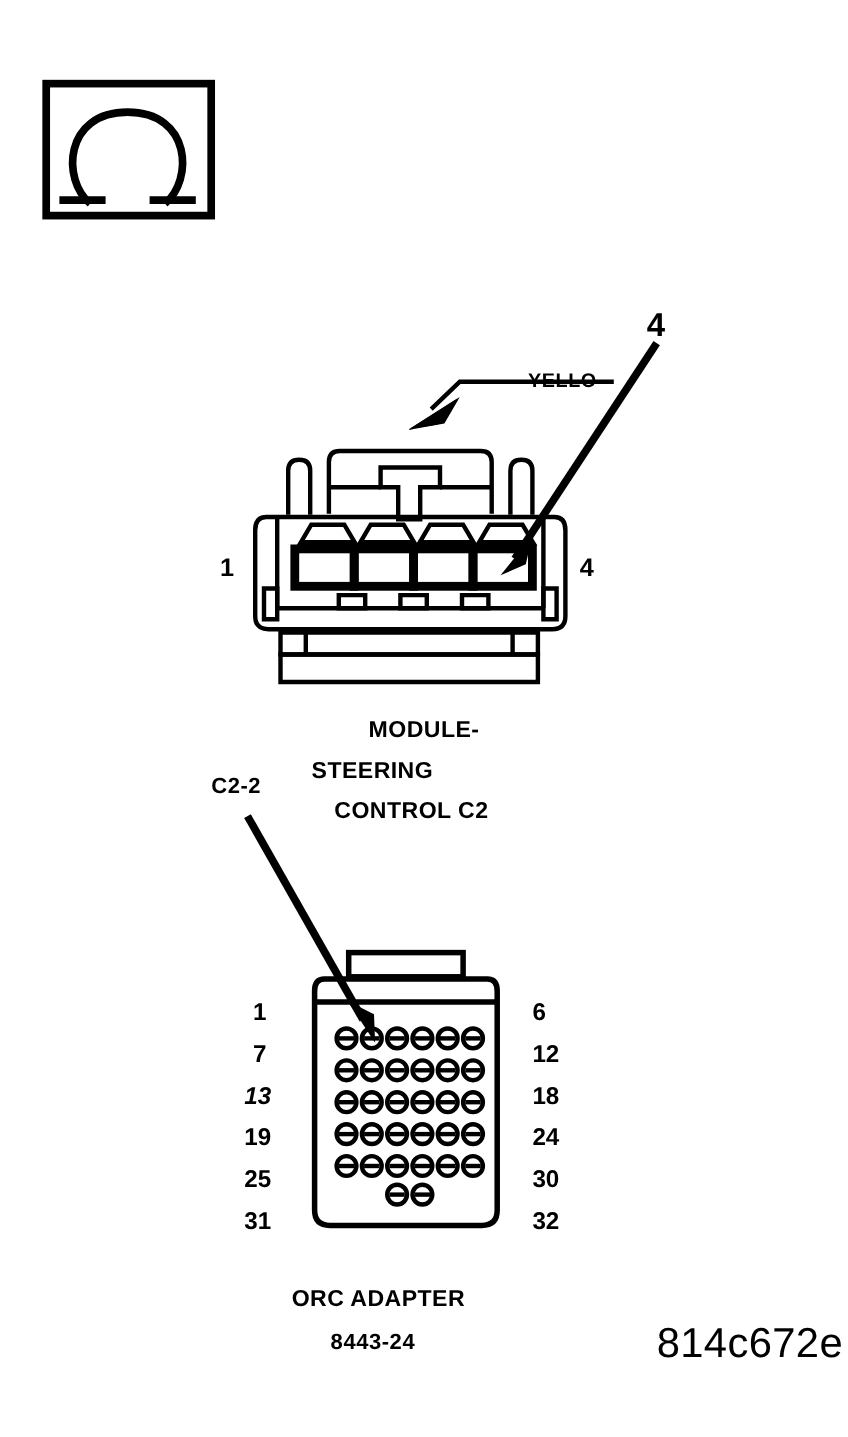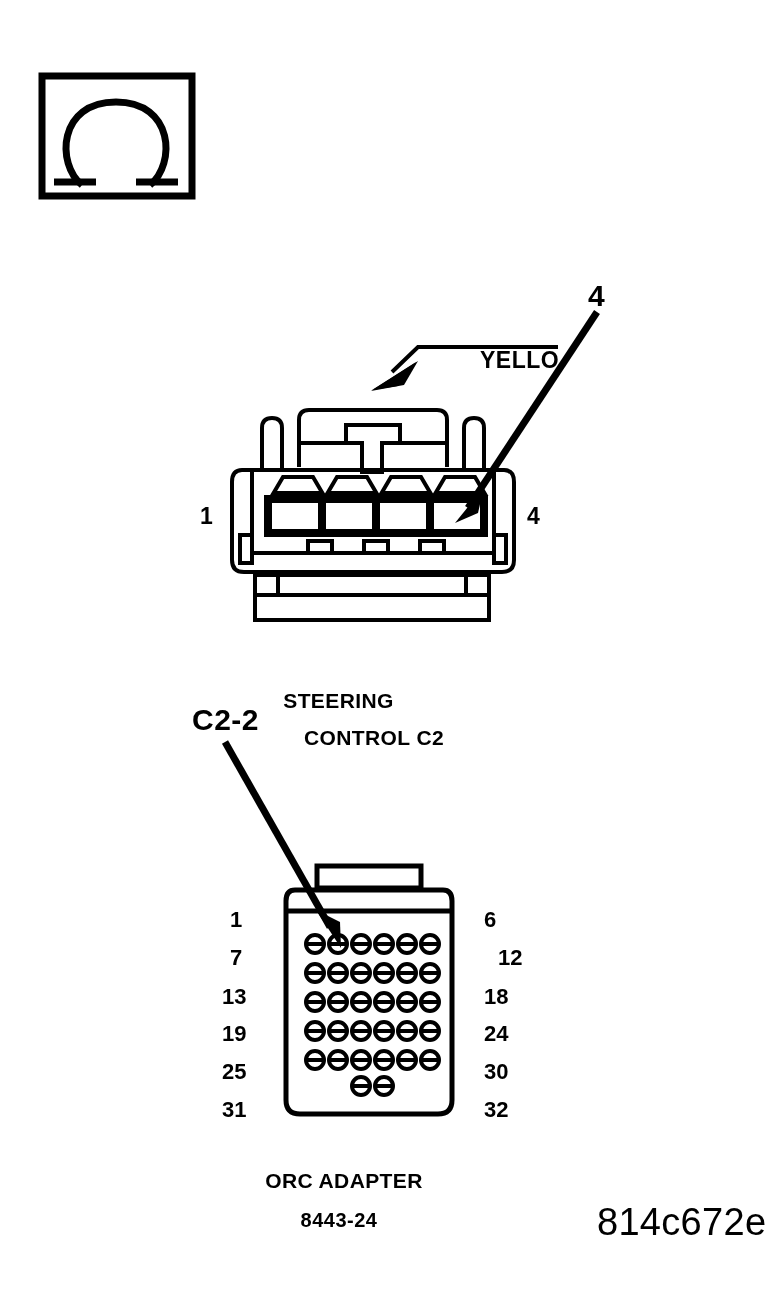--- a/index.html
+++ b/index.html
@@ -45,31 +45,30 @@
   .pin-num {
     font-size: 23px;
     font-weight: bold;
   }
   .caption {
     font-size: 21px;
     font-weight: bold;
     letter-spacing: 0.4px;
   }
   .wirelabel {
-    font-size: 23px;
+    font-size: 18px;
     font-weight: bold;
     letter-spacing: 0.5px;
-    margin-top: 12px;
   }
   .calloutnum {
     font-size: 30px;
     font-weight: bold;
   }
   .c2label {
-    font-size: 30px;
+    font-size: 20px;
     font-weight: bold;
     letter-spacing: 0.5px;
   }
   .orcnum {
     font-size: 22px;
     font-weight: bold;
   }
   .partnum {
     font-size: 20px;
     font-weight: bold;
@@ -265,34 +264,35 @@
 
   </svg>
 
   <div class="txt calloutnum" style="left:588px; top:281px;">4</div>
 
   <div class="txt wirelabel" style="left:480px; top:337px;">YELLO</div>
 
   <div class="txt pin-num" style="left:200px; top:505px;">1</div>
   <div class="txt pin-num" style="left:527px; top:505px;">4</div>
 
+  <div class="txt caption" style="left:0px; top:653px; width:771px; text-align:center;">MODULE-</div>
   <div class="txt caption" style="left:0px; top:690px; width:677px; text-align:center;">STEERING</div>
   <div class="txt caption" style="left:0px; top:727px; width:748px; text-align:center;">CONTROL C2</div>
 
   <div class="txt c2label" style="left:192px; top:705px;">C2-2</div>
 
   <div class="txt orcnum" style="left:230px; top:909px;">1</div>
   <div class="txt orcnum" style="left:230px; top:947px;">7</div>
-  <div class="txt orcnum" style="left:222px; top:986px;">13</div>
+  <div class="txt orcnum" style="left:222px; top:986px;font-style:italic;">13</div>
   <div class="txt orcnum" style="left:222px; top:1023px;">19</div>
   <div class="txt orcnum" style="left:222px; top:1061px;">25</div>
   <div class="txt orcnum" style="left:222px; top:1099px;">31</div>
 
   <div class="txt orcnum" style="left:484px; top:909px;">6</div>
-  <div class="txt orcnum" style="left:498px; top:947px;">12</div>
+  <div class="txt orcnum" style="left:484px; top:947px;">12</div>
   <div class="txt orcnum" style="left:484px; top:986px;">18</div>
   <div class="txt orcnum" style="left:484px; top:1023px;">24</div>
   <div class="txt orcnum" style="left:484px; top:1061px;">30</div>
   <div class="txt orcnum" style="left:484px; top:1099px;">32</div>
 
   <div class="txt caption" style="left:0px; top:1170px; width:688px; text-align:center;">ORC ADAPTER</div>
   <div class="txt partnum" style="left:0px; top:1210px; width:678px; text-align:center;">8443-24</div>
 
   <div class="txt refcode" style="left:597px; top:1203px;">814c672e</div>
 

